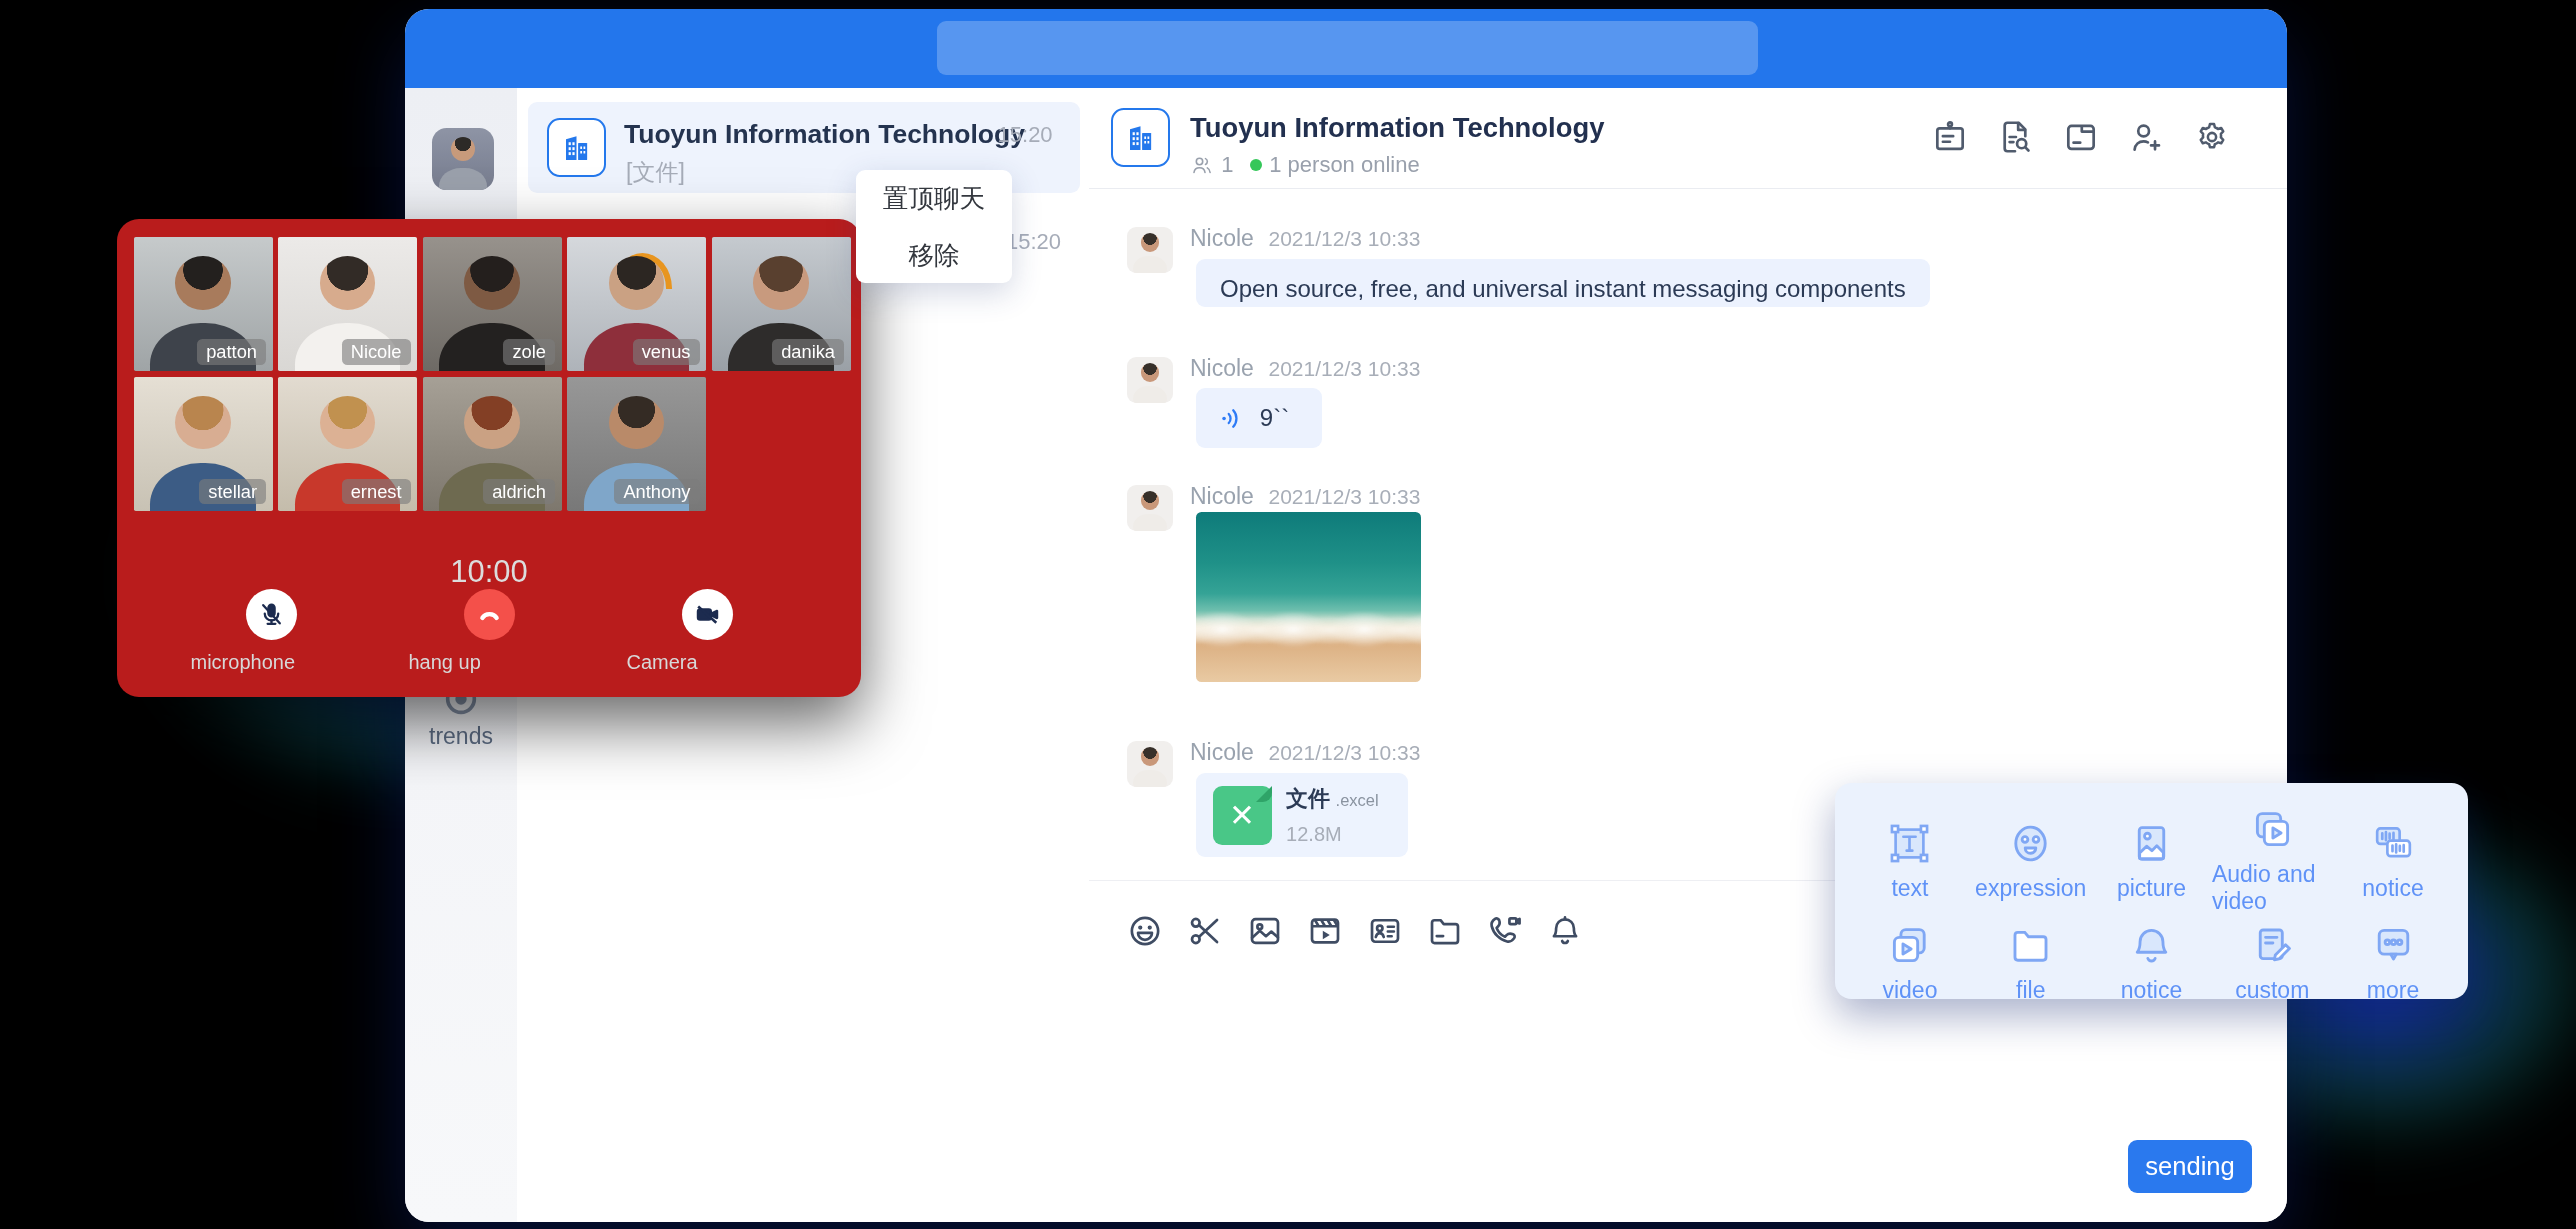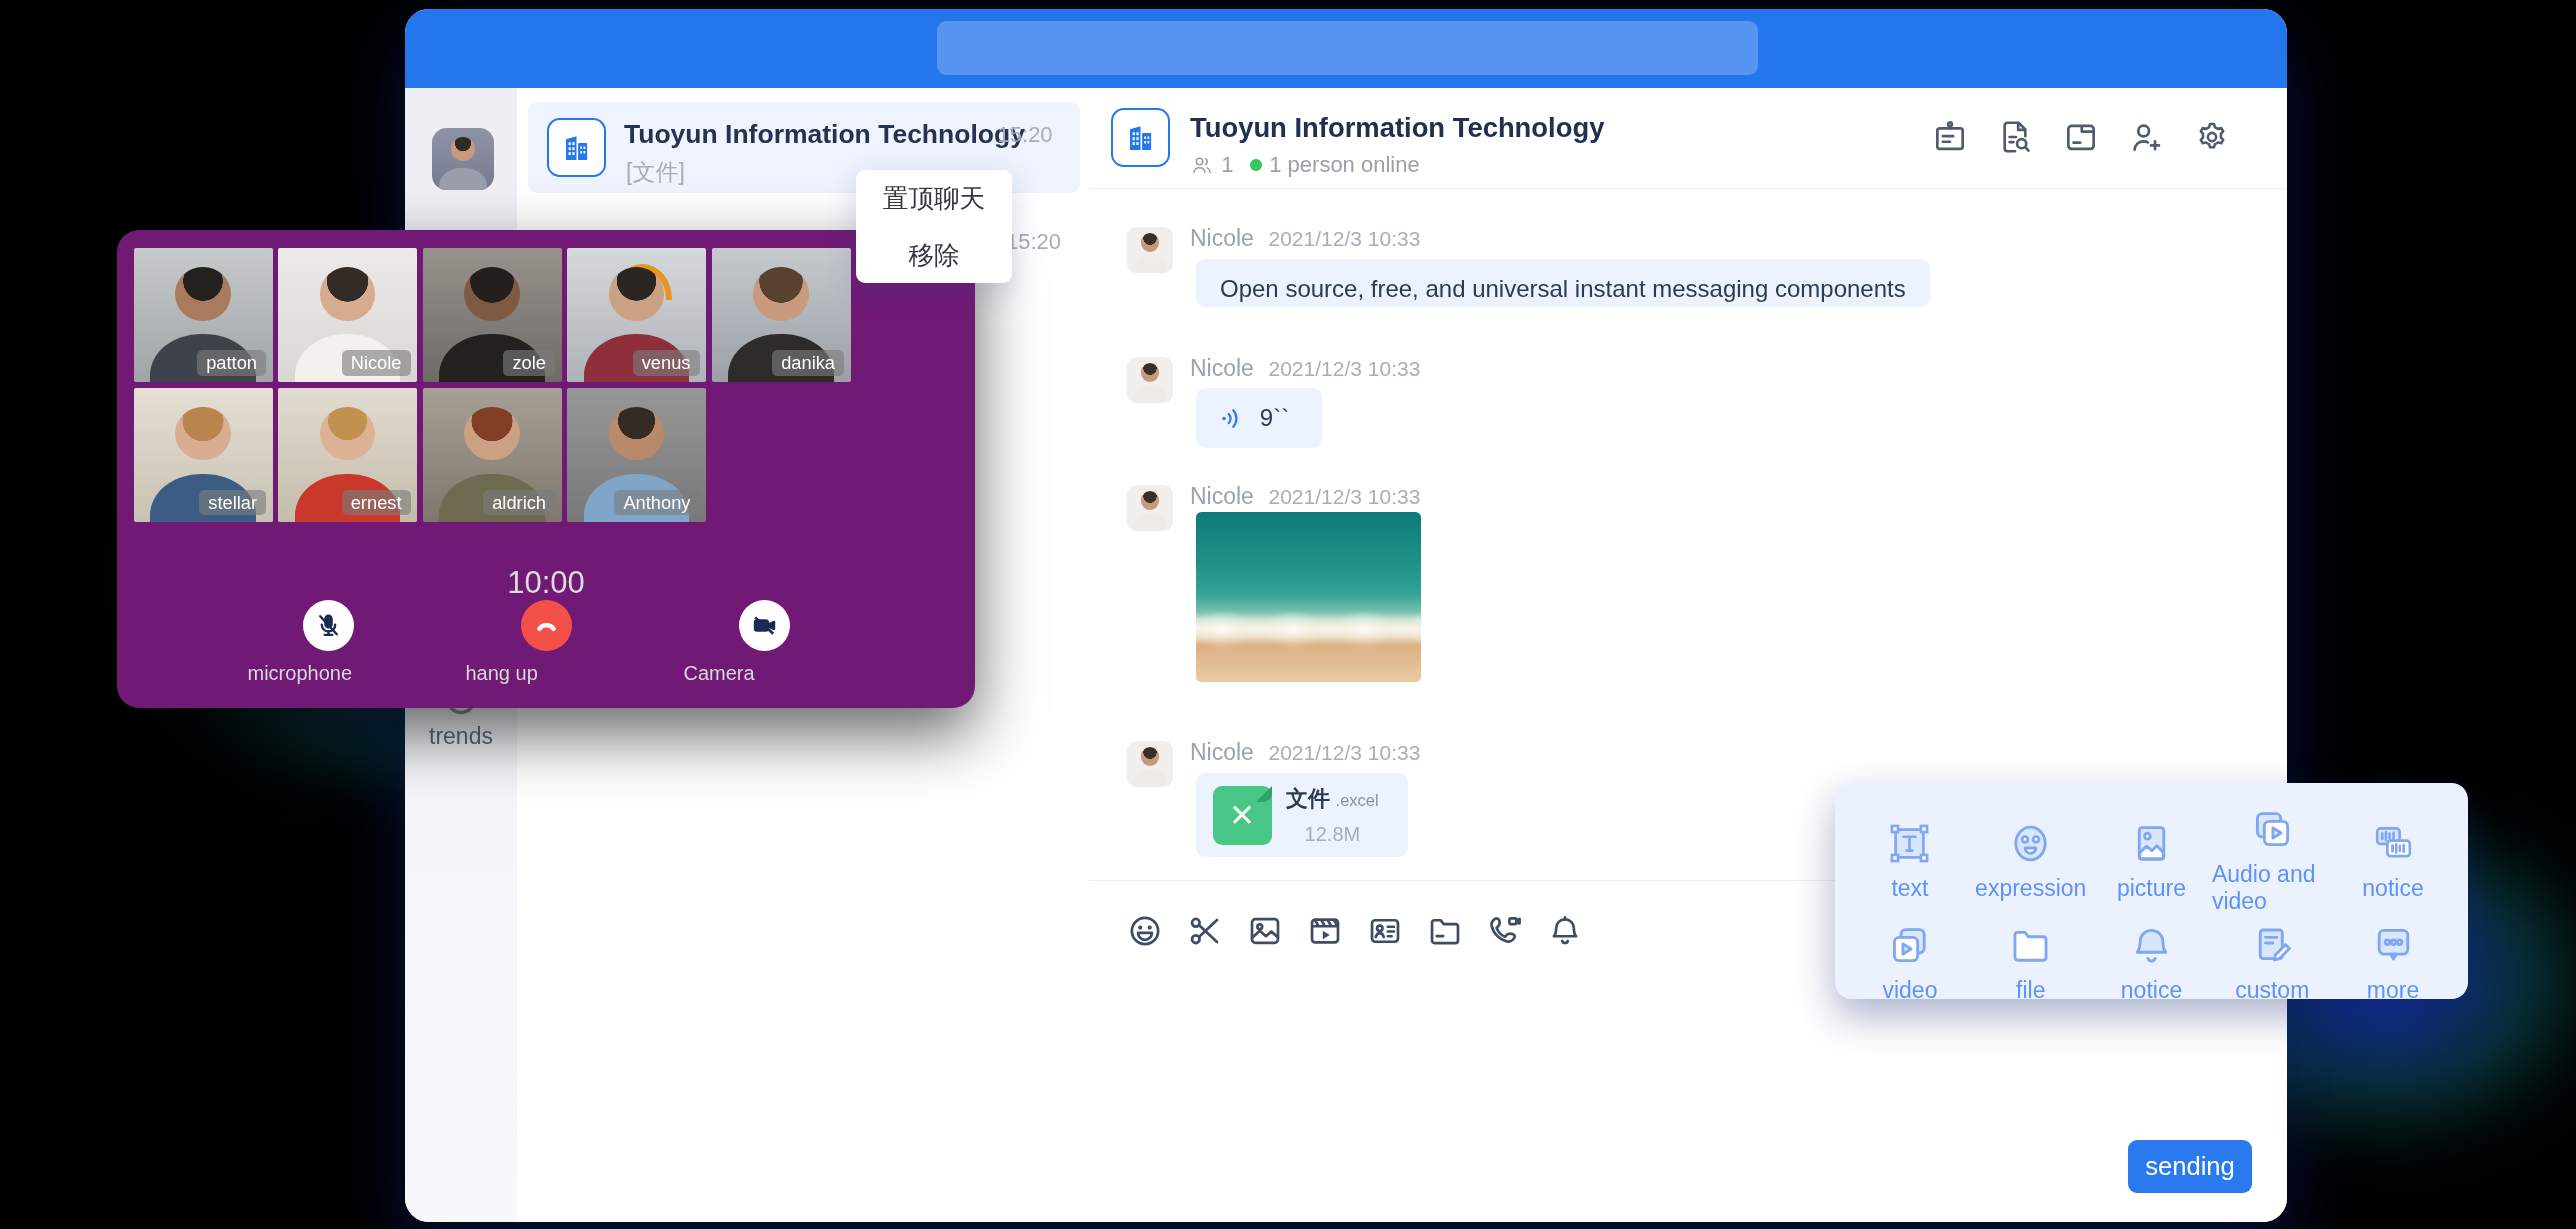--- a/index.html
+++ b/index.html
@@ -81,31 +81,31 @@
     background:radial-gradient(closest-side,rgba(255,255,255,.98),rgba(255,255,255,0)) 0 0/71px 100% repeat-x,
                radial-gradient(closest-side,rgba(255,255,255,.8),rgba(255,255,255,0)) 36px 55%/71px 80% repeat-x;}
   .b-file{top:685px;width:212px;height:84px;display:flex;align-items:center;background:#EDF3FE;border-radius:9.1px;}
   .xlsicon{width:59px;height:59px;border-radius:9.1px;background:#49C787;margin:0 14.6px 0 16.5px;position:relative;
     display:flex;align-items:center;justify-content:center;}
   .xlsicon::before{content:"";position:absolute;right:0;top:0;border-style:solid;border-width:0 16.5px 16.5px 0;
     border-color:transparent #2FA468 transparent transparent;border-radius:0 9.1px 0 0;transform:rotate(90deg);}
   .xls-x{color:#fff;font-size:31px;font-weight:bold;line-height:1;}
   .fmeta .fn{font-size:22px;color:#2B3A55;font-weight:bold;text-align:right;}
   .fmeta .ext{font-size:16.5px;color:#8A93A0;font-weight:normal;margin-left:5.5px;}
-  .fmeta .fs{font-size:20px;color:#A7ADB8;margin-top:9.1px;text-align:center;}
+  .fmeta .fs{font-size:20px;color:#A7ADB8;margin-top:9.1px;}
 
   
   .toolbar{position:absolute;left:0;top:792px;width:100%;height:101px;border-top:1.8px solid #EEEFF3;box-sizing:border-box;
     display:flex;align-items:center;gap:22px;padding-left:37px;color:#3F4C63;}
   .toolbar .tb{width:38px;height:38px;display:flex;align-items:center;justify-content:center;}
   .sendbtn{position:absolute;right:35px;bottom:29px;width:124px;height:53px;border-radius:9.1px;background:#2A79EE;
     color:#fff;font-size:25.6px;display:flex;align-items:center;justify-content:center;border:none;}
 
   
-  .vcall{left:117px;top:230px;width:858px;height:478px;background:#701a75;border-radius:22px;z-index:30;
+  .vcall{left:117px;top:219px;width:744px;height:478px;background:#b91c1c;border-radius:22px;z-index:30;
     box-shadow:0 25.6px 64px rgba(0,0,0,.6);}
   .vgrid{position:absolute;left:16.5px;top:18.3px;width:717px;display:grid;grid-template-columns:repeat(5,1fr);
     gap:5.5px;}
   .tile{position:relative;height:134px;border-radius:1.8px;overflow:hidden;background:linear-gradient(180deg,var(--bgt),var(--bgb));}
   .tile .tag{position:absolute;right:6.4px;bottom:6.4px;background:rgba(125,125,125,.62);border-radius:5.5px;
     padding:1.8px 9.1px;font-size:18.3px;color:#fff;z-index:3;}
   .tile .person{z-index:2;}
   .t1{--bgt:#c6cacb;--bgb:#9fa4a6;} .t1 .person{--head:radial-gradient(circle at 50% 26%,#23201e 0 40%,#a87b5c 41%);--torso:#3e434b;}
   .t2{--bgt:#eceae8;--bgb:#d9d7d4;} .t2 .person{--head:radial-gradient(circle at 50% 26%,#322b26 0 42%,#d7ab8d 43%);--torso:#f3f1ee;}
   .t3{--bgt:#97928c;--bgb:#6e6a65;} .t3 .person{--head:radial-gradient(circle at 50% 26%,#241f1d 0 44%,#7e5a43 45%);--torso:#232120;}

